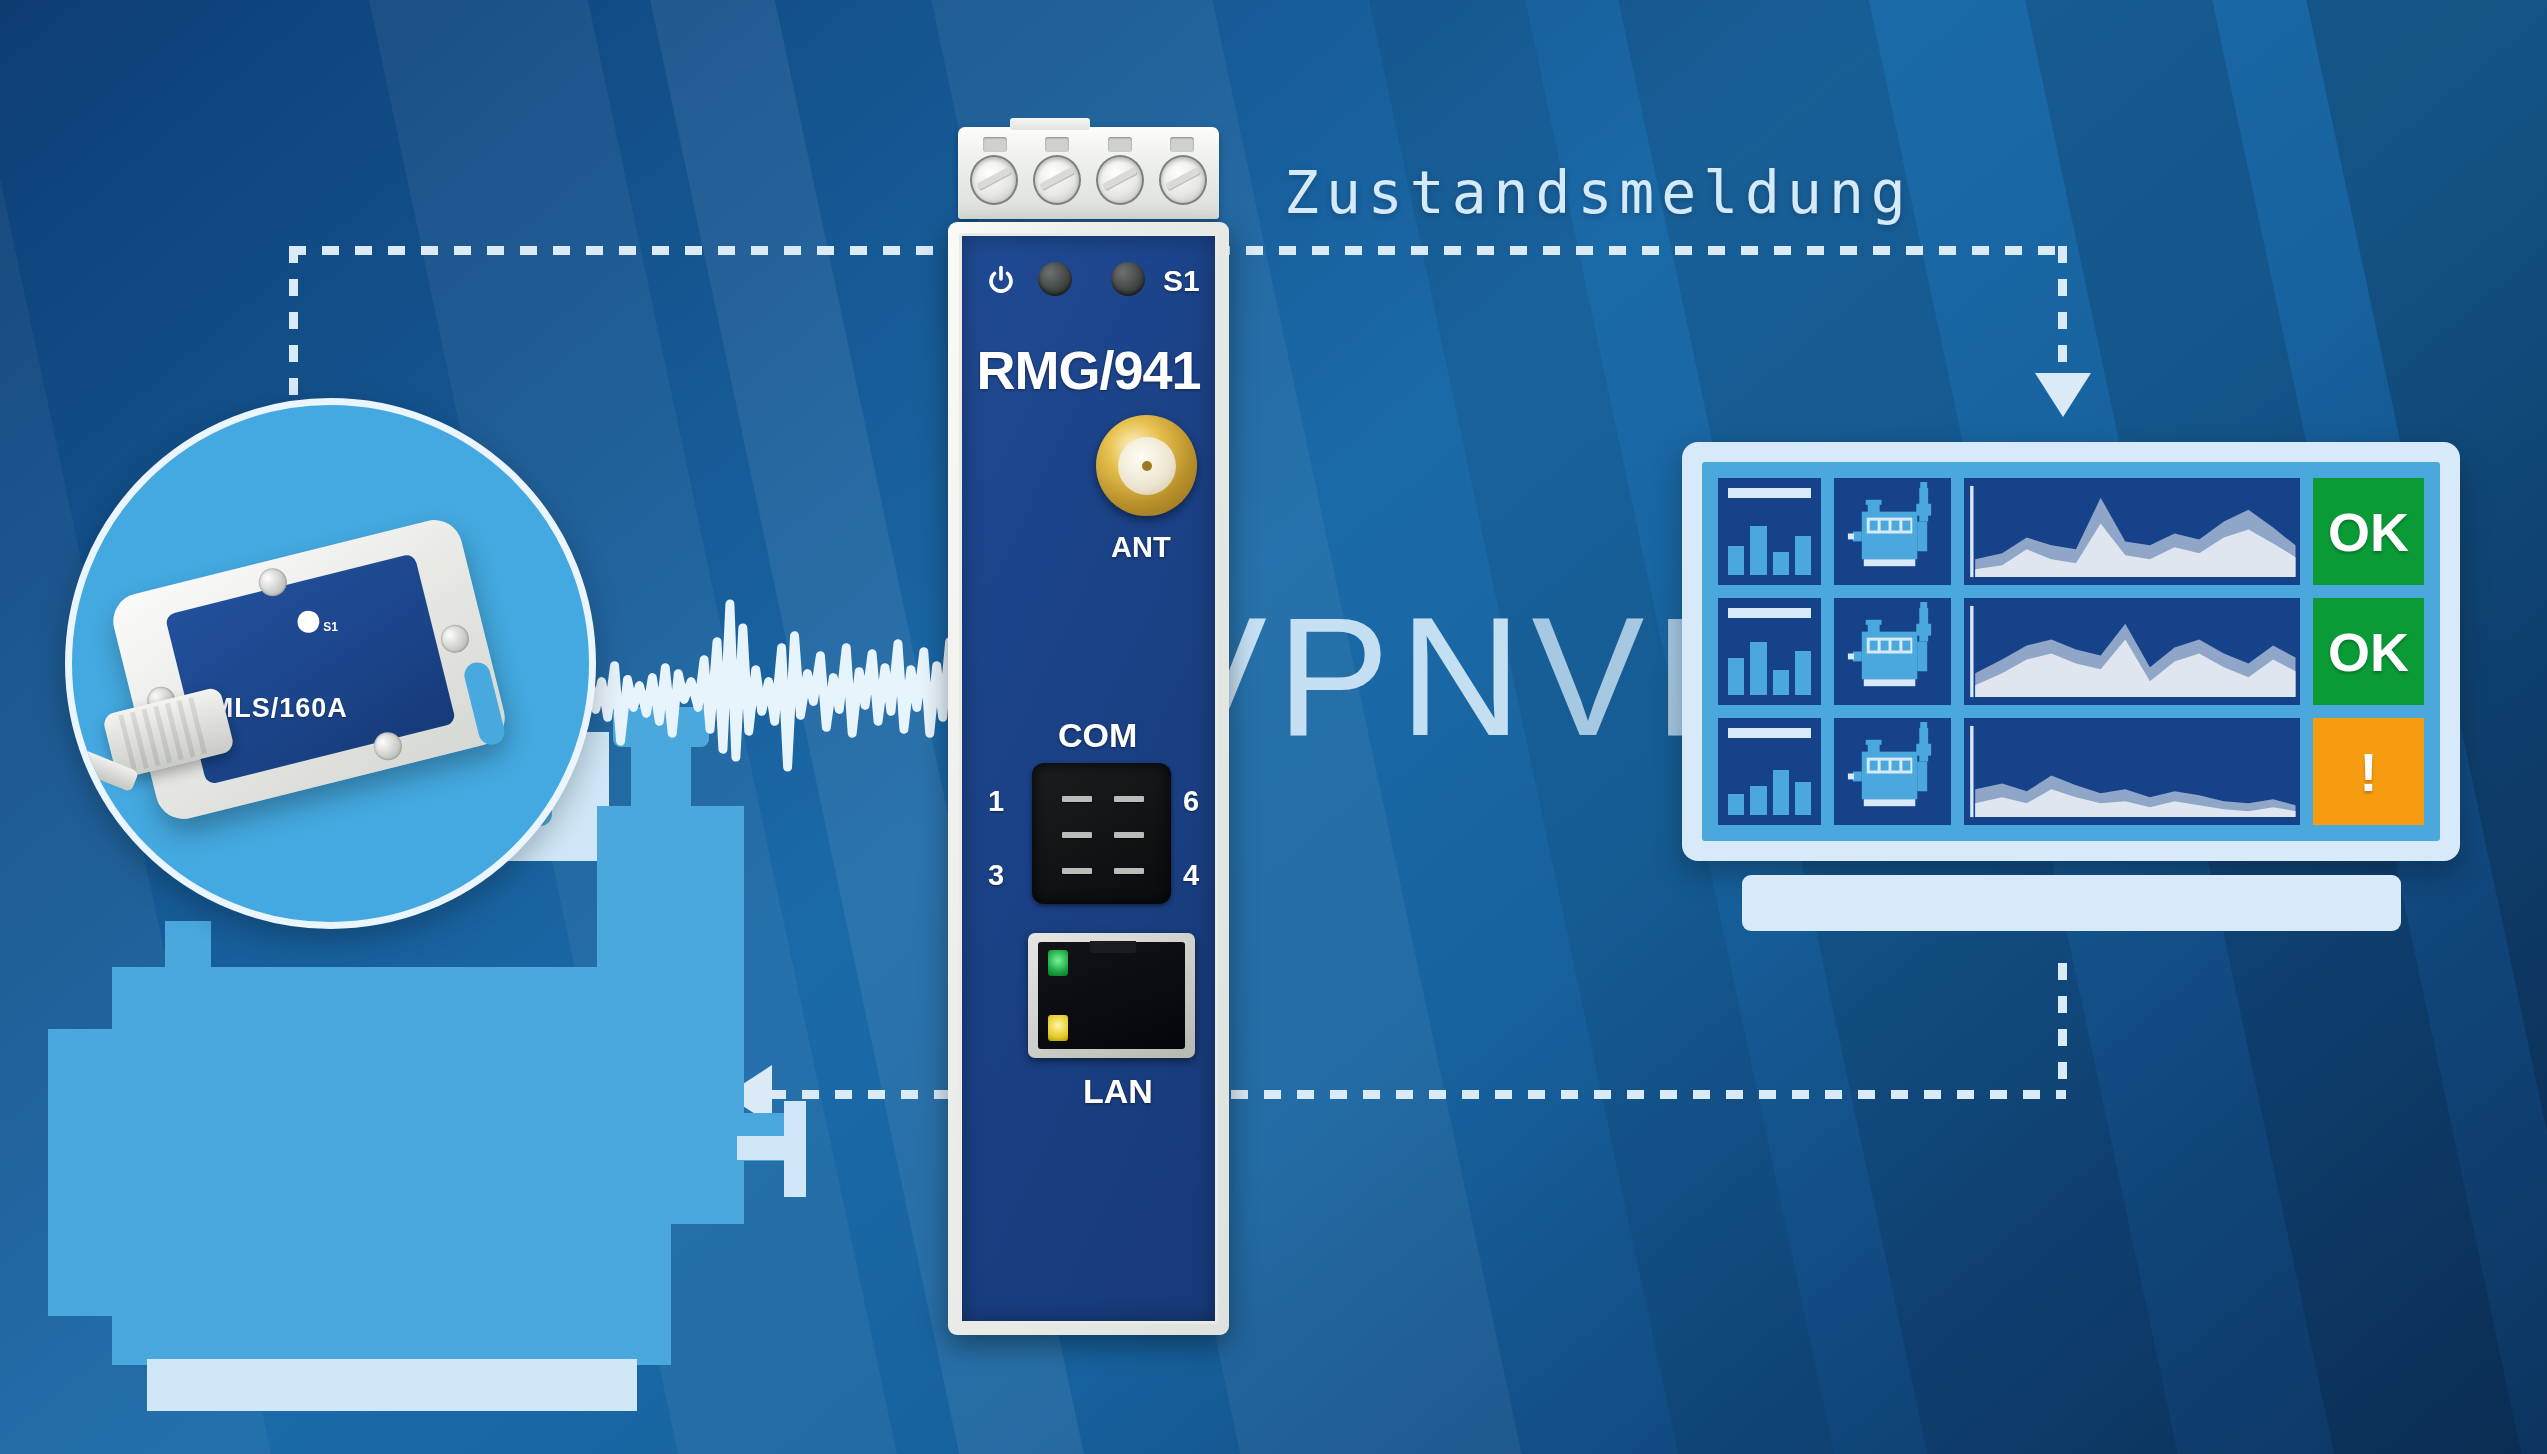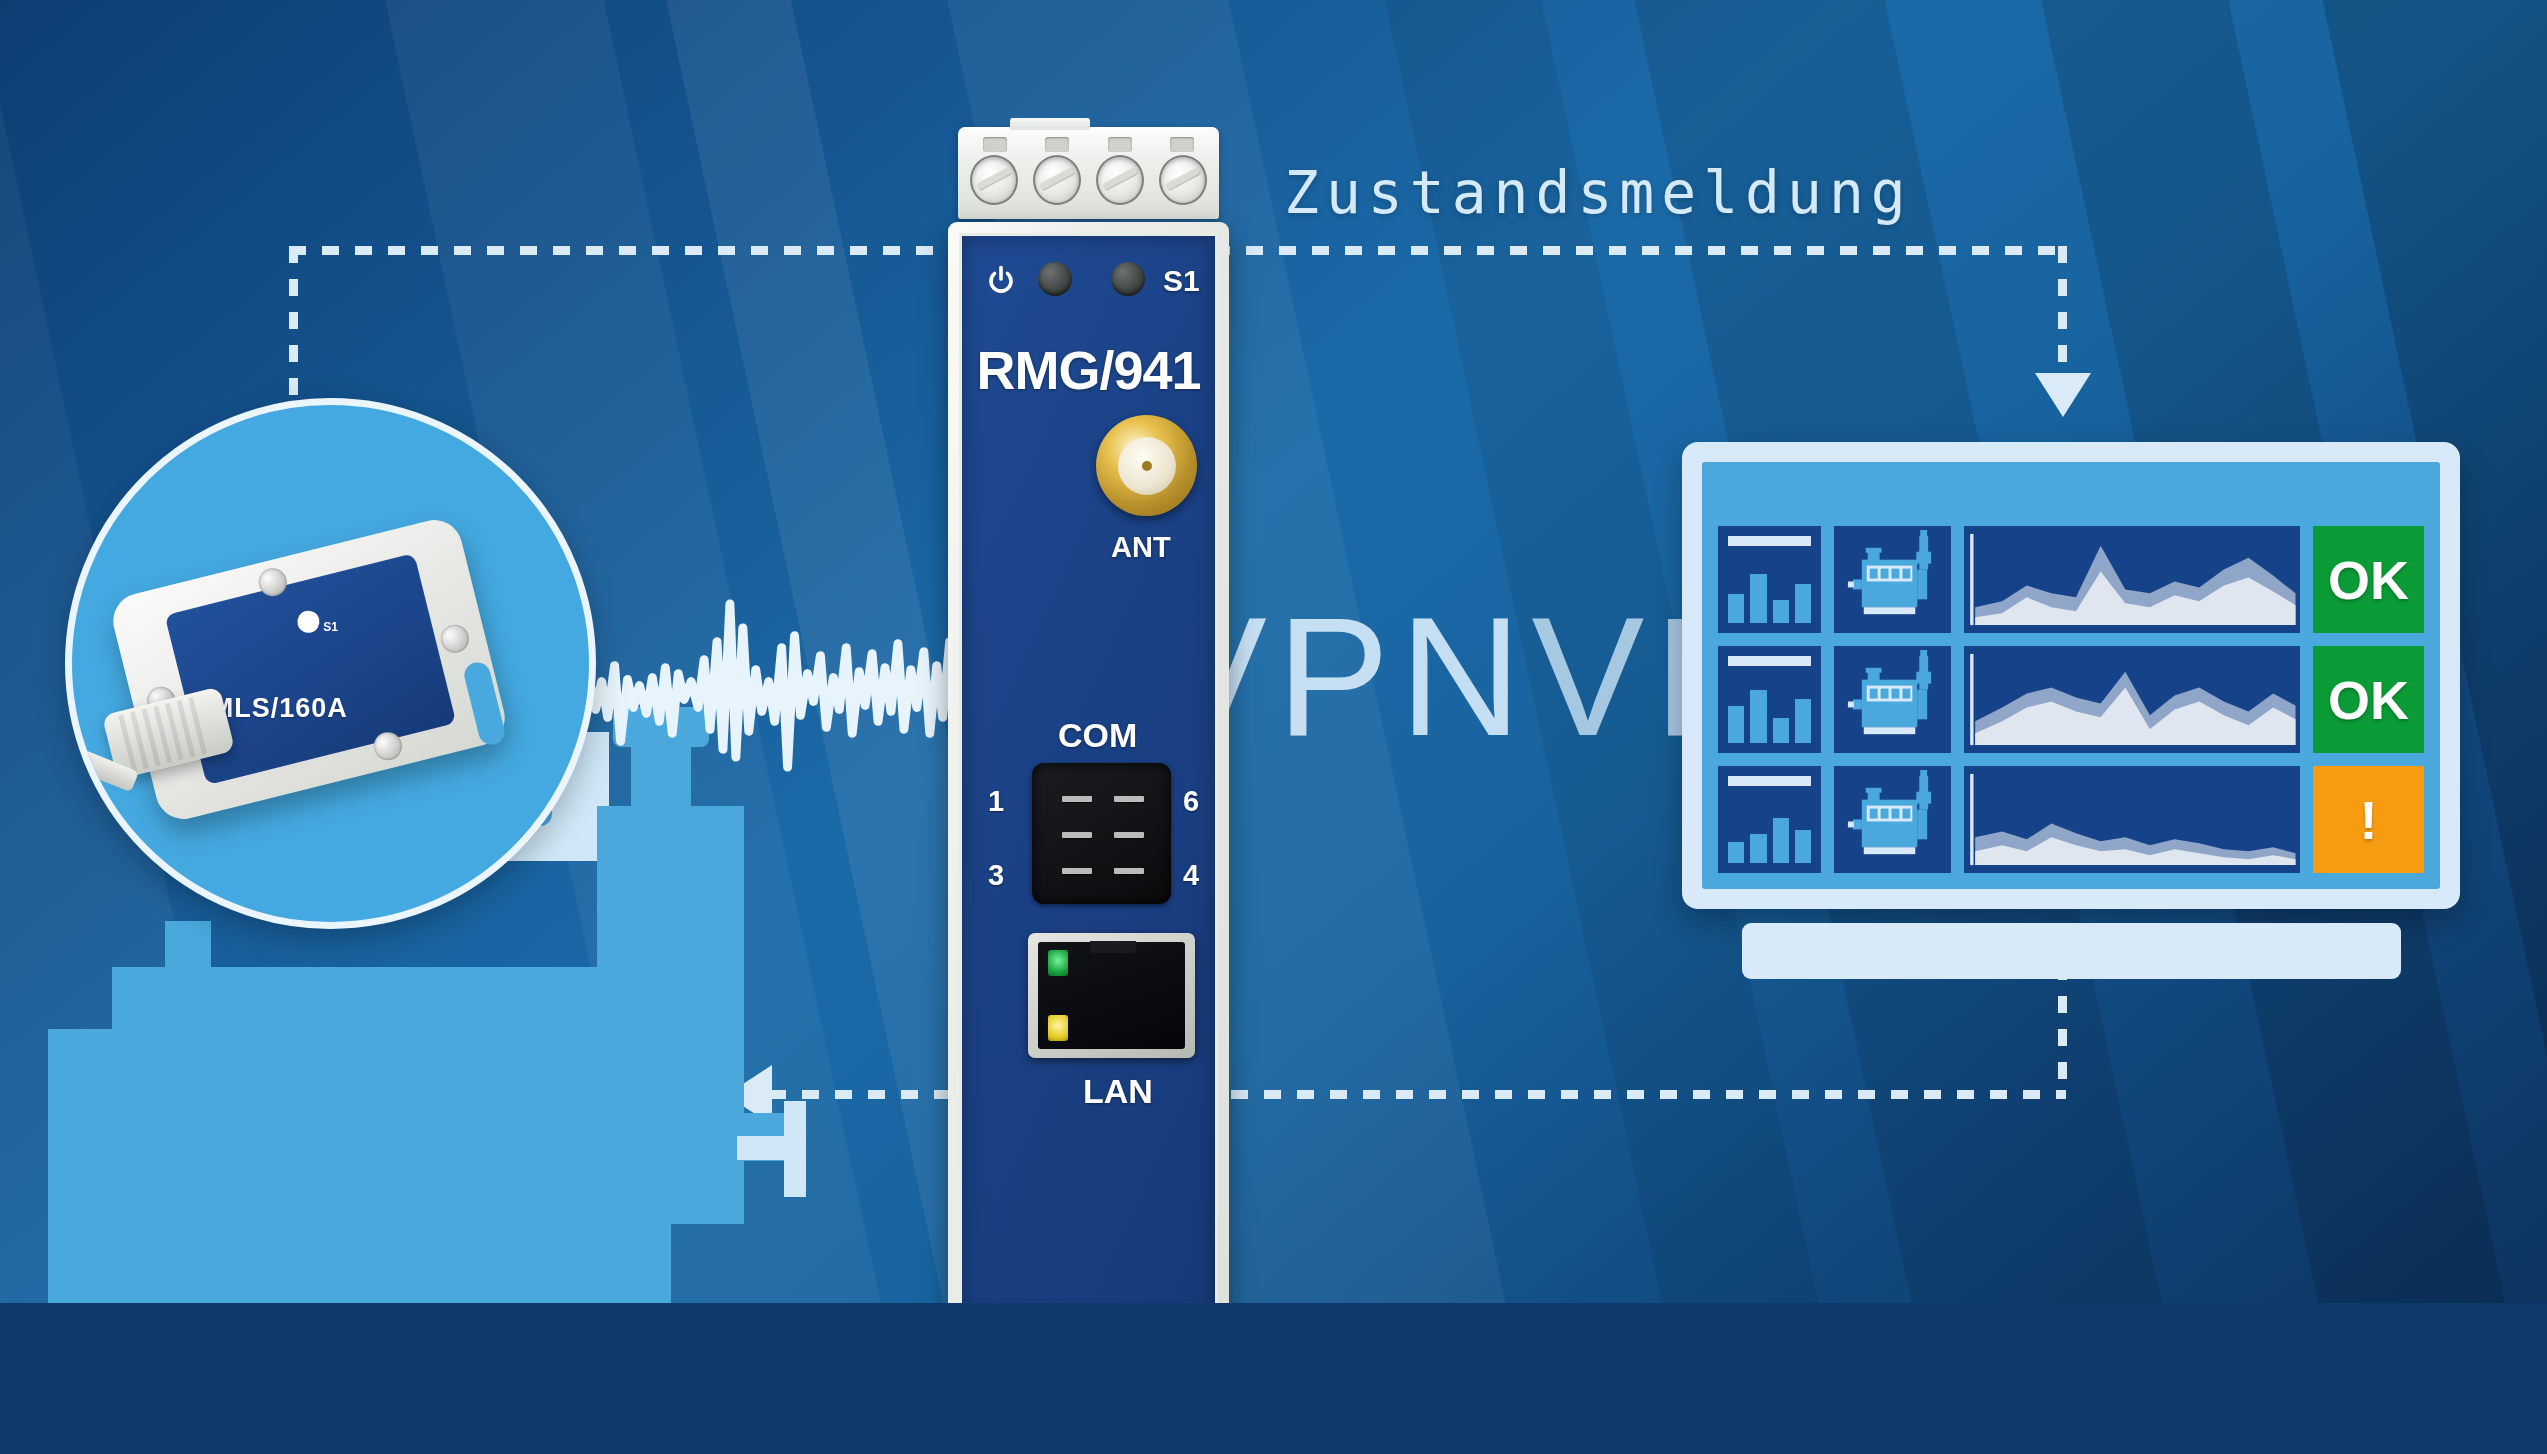--- a/index.html
+++ b/index.html
@@ -1,18 +1,18 @@
 <!DOCTYPE html>
 <html><head>
 <meta charset="utf-8">
 <style>
   html,body{margin:0;padding:0;background:#0d3a6b;}
   body{width:2547px;height:1455px;overflow:hidden;font-family:"Liberation Sans",sans-serif;}
 
-  #stage{position:relative;width:2547px;height:1303px;overflow:hidden;
+  #stage{position:relative;width:2547px;height:1454px;overflow:hidden;
     background:linear-gradient(140deg,#0e3d74 0%,#14548f 22%,#1b6aa8 45%,#17639f 62%,#11477d 82%,#0c345f 100%);}
 
   
   .stripes{position:absolute;inset:-10%;transform:rotate(-12deg);transform-origin:center;pointer-events:none;}
   .stripe{position:absolute;top:-20%;height:140%;}
 
   
   .dash-h{position:absolute;height:9px;
     background-image:linear-gradient(90deg,#dbeaf7 0 17px,transparent 17px 33px);
     background-size:33px 9px;}
@@ -114,21 +114,21 @@
     background:linear-gradient(160deg,#121316,#05060a);}
   .lan-tab{position:absolute;left:52px;top:-1px;width:46px;height:12px;background:#1a1b1e;border-radius:0 0 3px 3px;}
   .lan-led{position:absolute;width:20px;height:26px;border-radius:3px;}
   .lan-led.g{left:10px;top:8px;background:radial-gradient(circle at 50% 40%,#79f29a,#17a33f 65%,#0c7129);}
   .lan-led.y{left:10px;bottom:8px;background:radial-gradient(circle at 50% 40%,#fff5a8,#e5cb22 65%,#a89315);}
 
   
   #monitor{position:absolute;left:1682px;top:442px;width:778px;}
   .mon-bezel{background:#d8eafa;border-radius:16px;padding:20px;box-shadow:0 12px 30px rgba(0,0,0,.28);}
   .mon-screen{background:#4aa8dd;padding:16px;border-radius:3px;}
-  .mon-grid{display:flex;flex-direction:column;gap:13px;margin-top:48px;}
+  .mon-grid{display:flex;flex-direction:column;gap:13px;}
   .mon-row{display:flex;gap:13px;height:107px;}
   .cell{background:#16428a;}
   .c-bars{width:103px;position:relative;}
   .c-mach{width:117px;position:relative;}
   .c-area{flex:1;position:relative;overflow:hidden;}
   .c-stat{width:111px;display:flex;align-items:center;justify-content:center;
     color:#fff;font-weight:bold;font-size:54px;text-shadow:0 2px 3px rgba(0,0,0,.25);}
   .barline{position:absolute;left:10px;top:10px;right:10px;height:10px;background:#d8eafa;}
   .bars{position:absolute;left:10px;right:10px;bottom:10px;top:34px;display:flex;align-items:flex-end;gap:6px;}
   .bars i{flex:1;background:#4aa8dd;}

